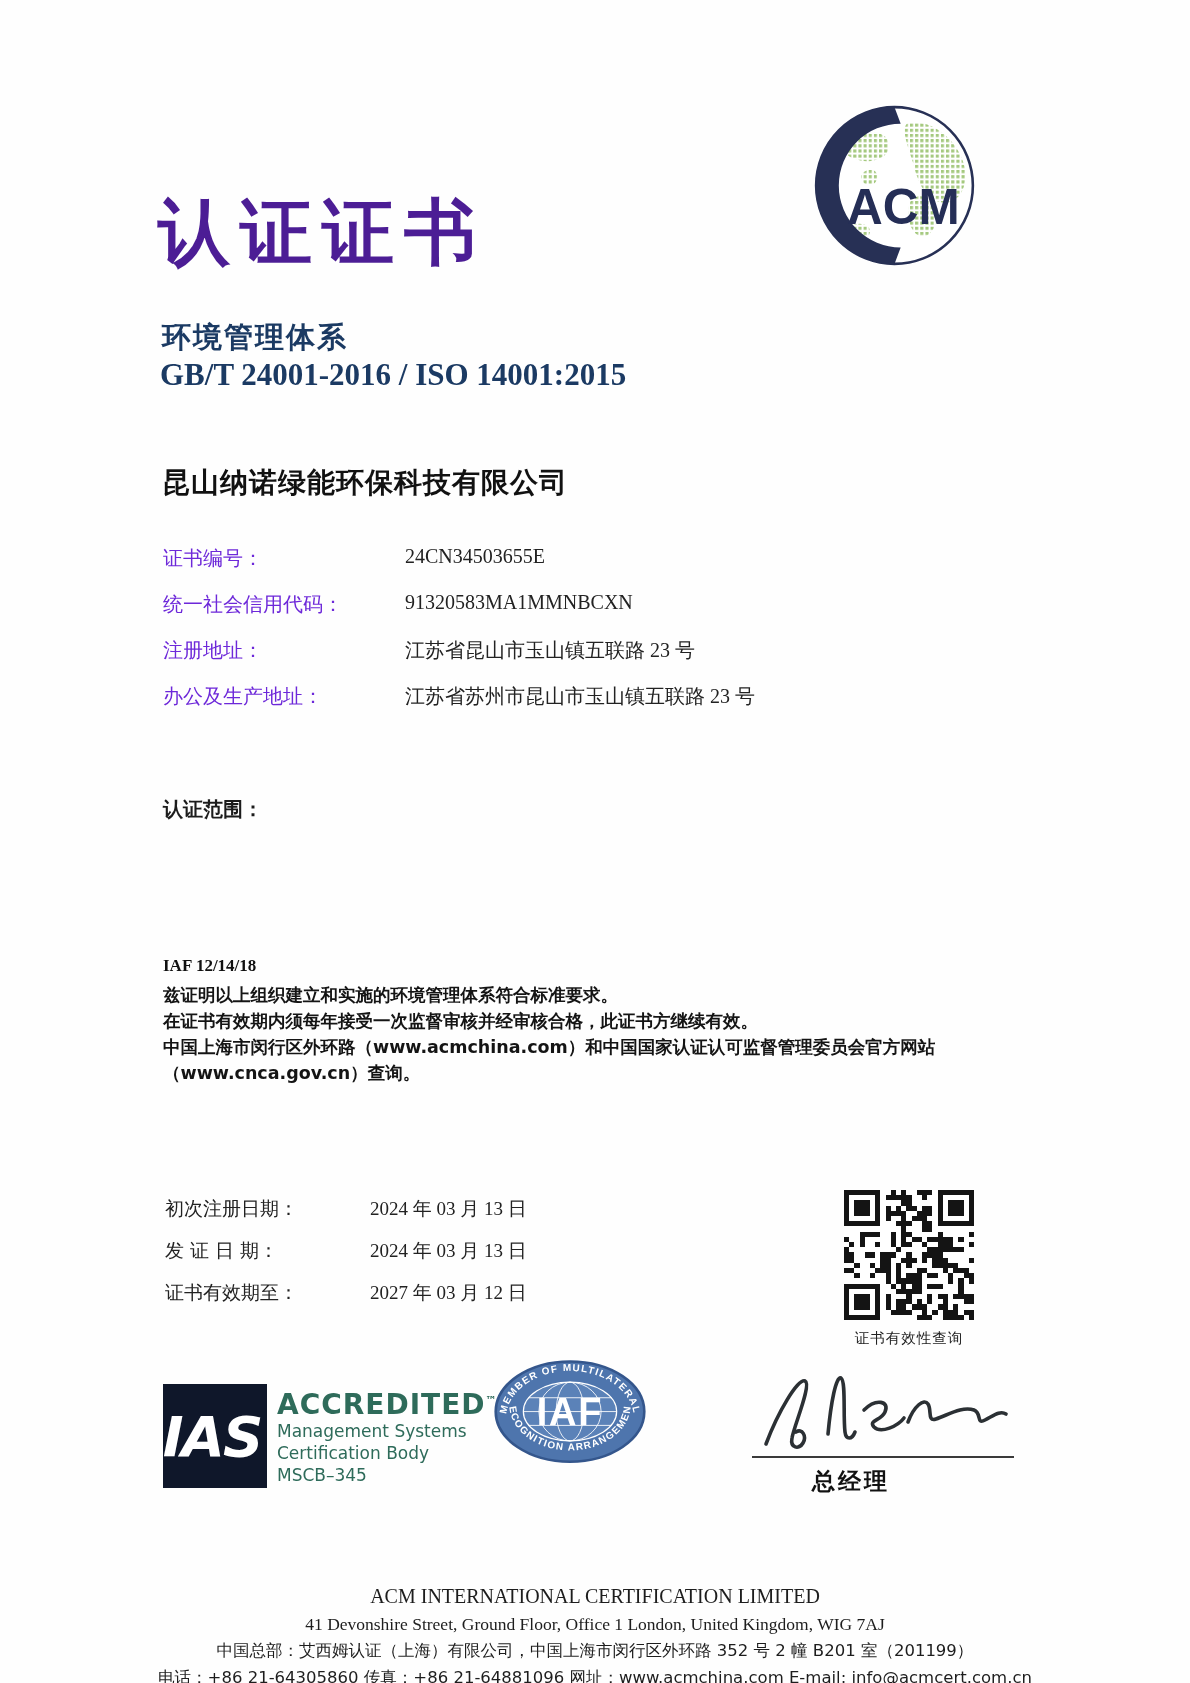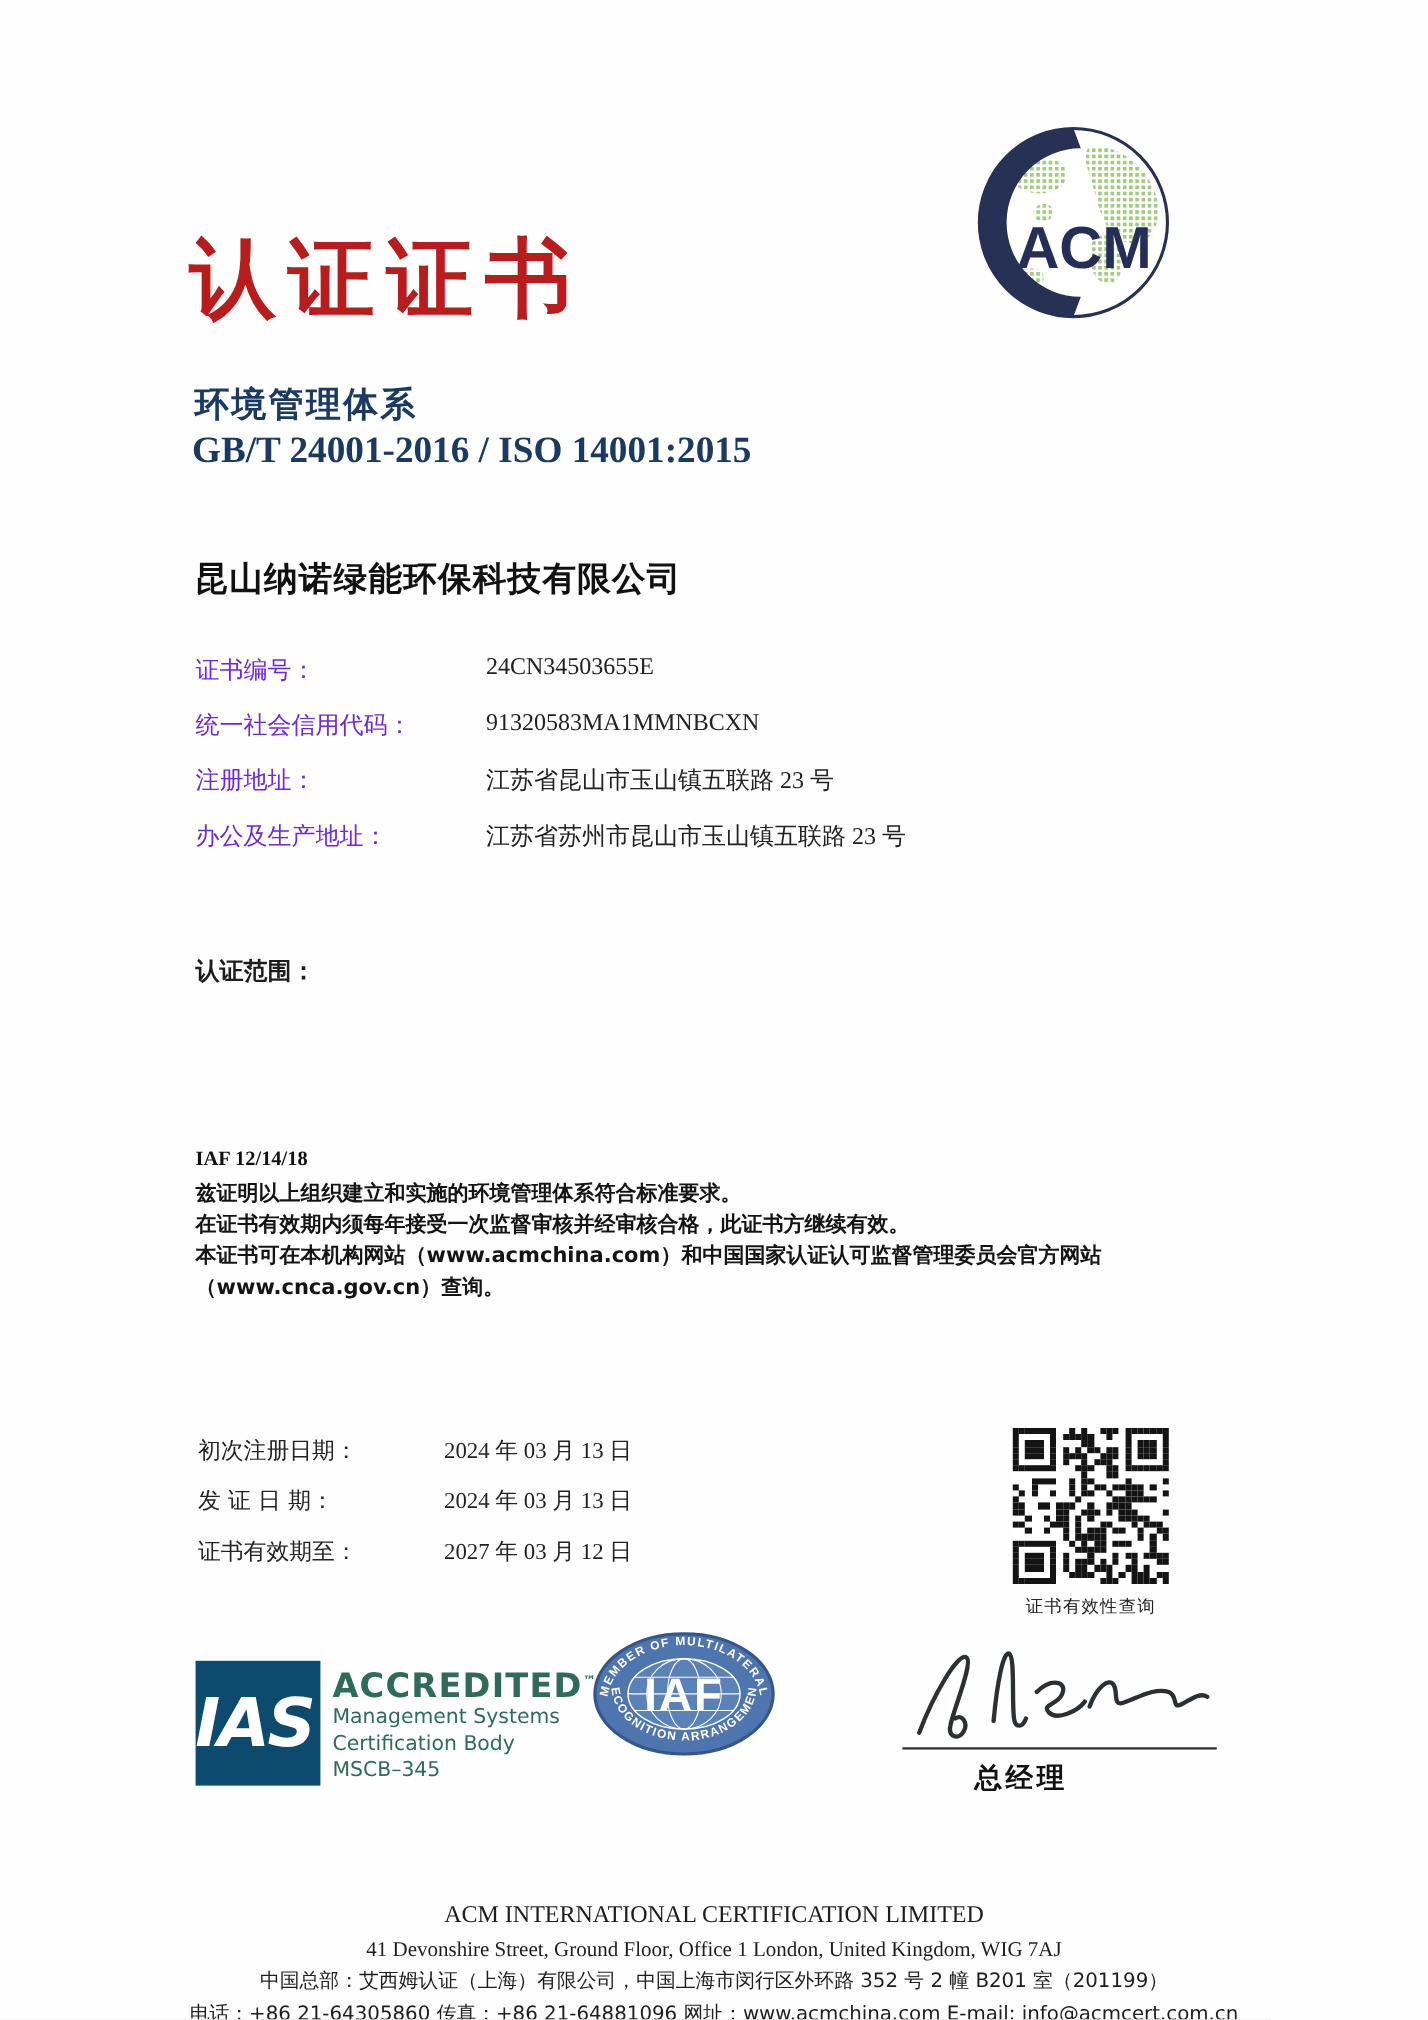--- a/index.html
+++ b/index.html
@@ -4,21 +4,21 @@
 <style>
   html,body{margin:0;padding:0;background:#e8e8e8;}
   .page{
     position:relative;width:1190px;height:1683px;background:#fefefe;
     margin:0 auto;font-family:"DejaVu Sans","Liberation Sans",sans-serif;
     color:#1c1c1c;overflow:hidden;
   }
   .title{
     position:absolute;left:158px;top:185px;
     font-family:"DejaVu Serif","Liberation Serif",serif;
-    font-size:72px;font-weight:bold;color:#b91c1c;letter-spacing:10px;
+    font-size:72px;font-weight:bold;color:#4c1d95;letter-spacing:10px;
   }
   .sysname{
     position:absolute;left:162px;top:318px;
     font-size:29px;font-weight:bold;color:#1b3a63;letter-spacing:2px;
   }
   .standard{
     position:absolute;left:160px;top:357px;
     font-family:"Liberation Serif","DejaVu Serif",serif;
     font-size:31px;font-weight:bold;color:#1b3a63;
   }
@@ -44,21 +44,21 @@
   .drow{display:flex;margin-bottom:16px;}
   .drow .lab{width:205px;flex:none;color:#222;}
   .drow .val{font-family:"Liberation Serif","DejaVu Serif",serif;color:#222;}
   .qrwrap{position:absolute;left:843px;top:1190px;width:132px;text-align:center;}
   .qr{display:grid;grid-template-columns:repeat(25,1fr);grid-template-rows:repeat(25,1fr);
     width:130px;height:130px;background:#fff;margin:0 auto;}
   .qr i{display:block;}
   .qr i.b{background:#141414;}
   .qrcap{margin-top:9px;font-size:14.5px;color:#222;letter-spacing:1px;white-space:nowrap;}
   .iasblock{position:absolute;left:163px;top:1384px;display:flex;}
-  .iasbox{width:104px;height:104px;background:#0c4a6e;display:flex;align-items:center;justify-content:center;}
+  .iasbox{width:104px;height:104px;background:#0f172a;display:flex;align-items:center;justify-content:center;}
   .iasbox span{color:#fff;font-size:56px;font-weight:bold;font-style:italic;letter-spacing:-2px;padding-right:6px;}
   .iastext{margin-left:10px;color:#2e6b5a;padding-top:2px;}
   .iastext .acc{font-size:28px;font-weight:bold;letter-spacing:1px;line-height:30px;}
   .iastext .acc sup{font-size:11px;}
   .iastext .sub{font-size:17px;line-height:22px;}
   .iafoval{position:absolute;left:492px;top:1358px;}
   .sig{position:absolute;left:752px;top:1368px;}
   .sigline{position:absolute;left:752px;top:1456px;width:262px;border-top:2px solid #3a3a3a;}
   .sigtitle{position:absolute;left:812px;top:1466px;width:145px;
     font-size:23px;font-weight:bold;color:#111;letter-spacing:3px;}
@@ -118,21 +118,21 @@
   </div>
 
   <div class="scope">
     <span class="lab">认证范围：</span>
   </div>
 
   <div class="iafcode">IAF 12/14/18</div>
   <div class="statement">
     <div>兹证明以上组织建立和实施的环境管理体系符合标准要求。</div>
     <div>在证书有效期内须每年接受一次监督审核并经审核合格，此证书方继续有效。</div>
-    <div>本证书可在本机构网站（www.acmchina.com）和中国国家认证认可监督管理委员会官方网站</div>
+    <div>中国上海市闵行区外环路（www.acmchina.com）和中国国家认证认可监督管理委员会官方网站</div>
     <div>（www.cnca.gov.cn）查询。</div>
   </div>
 
   <div class="dates">
     <div class="drow">
       <span class="lab">初次注册日期：</span>
       <span class="val">2024 年 03 月 13 日</span>
     </div>
     <div class="drow">
       <span class="lab">发 证 日 期：</span>

